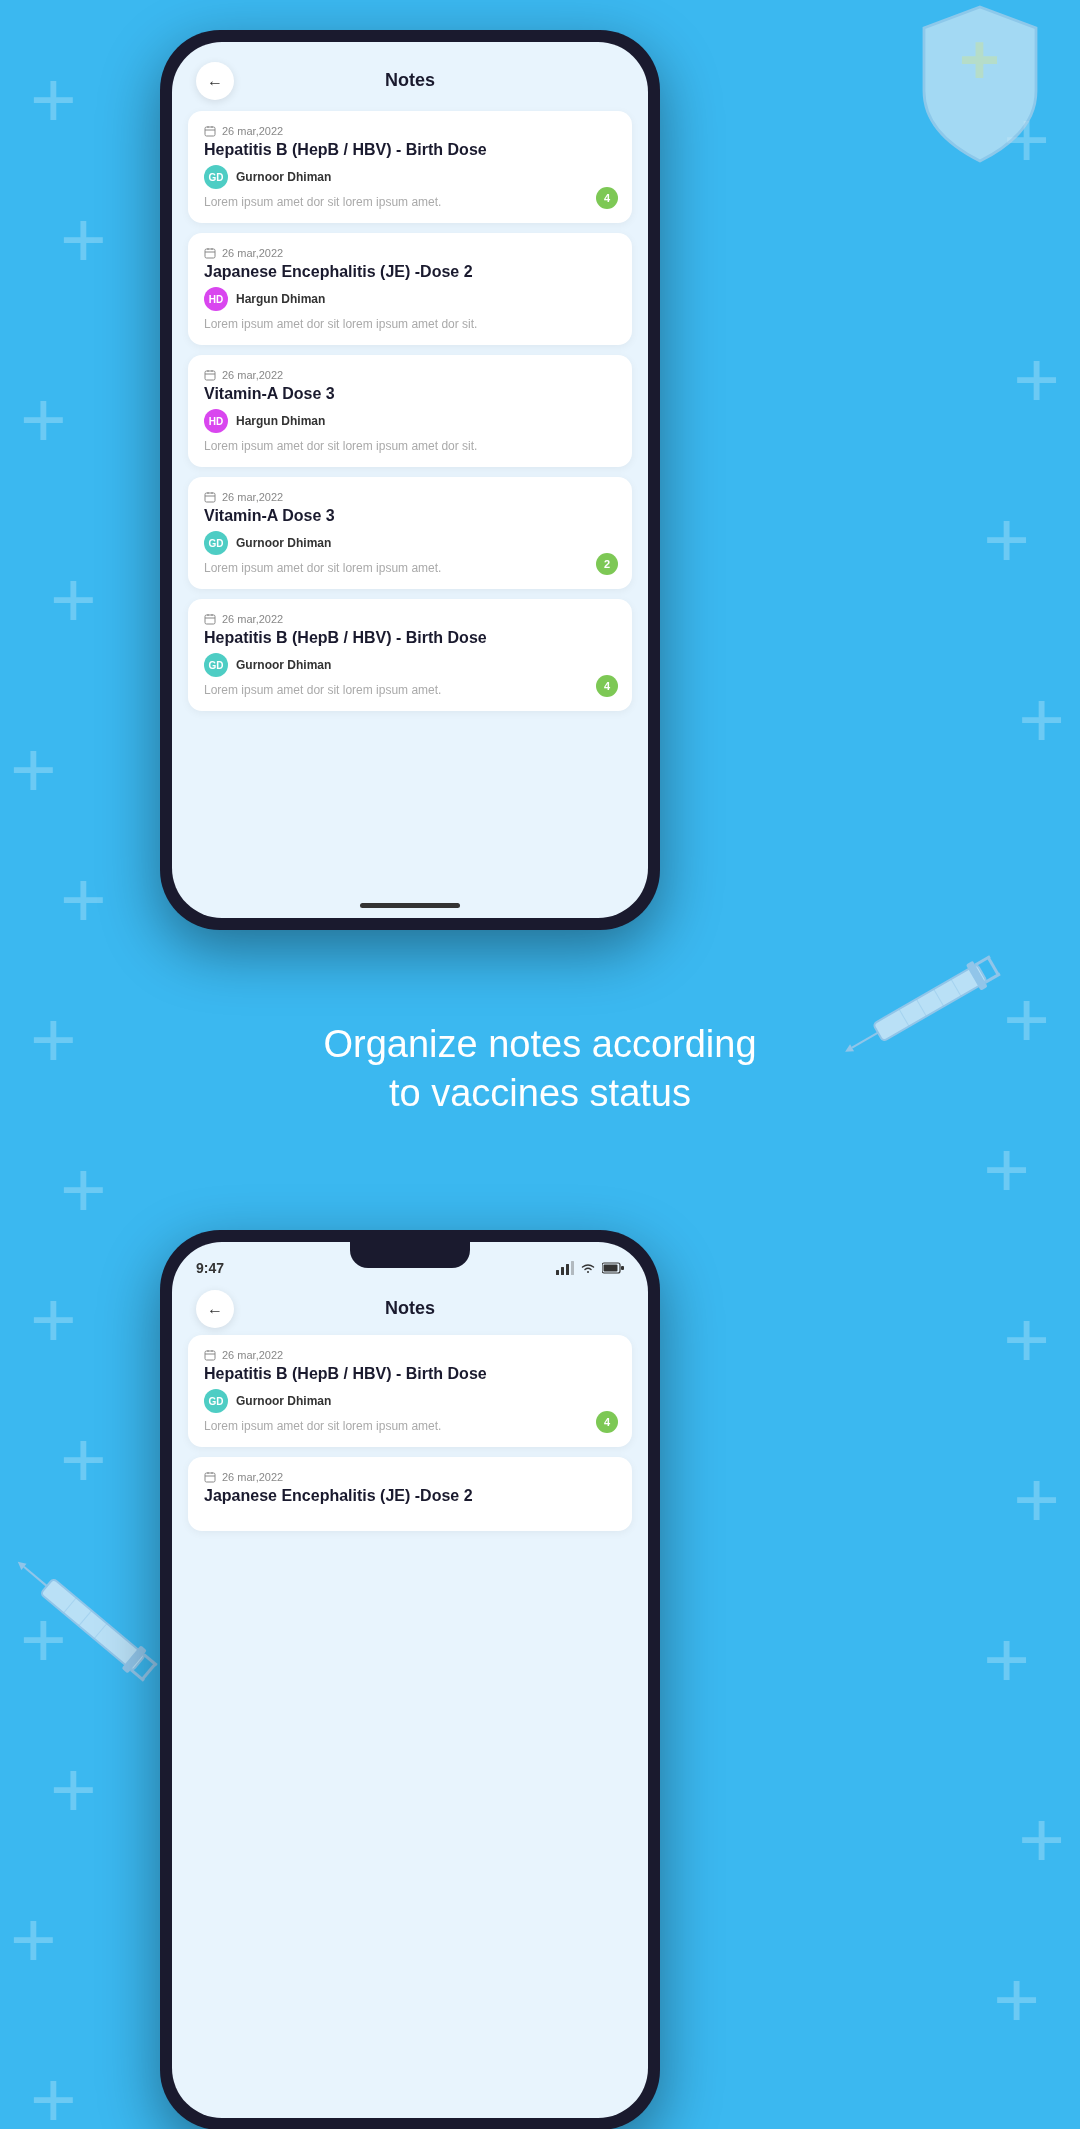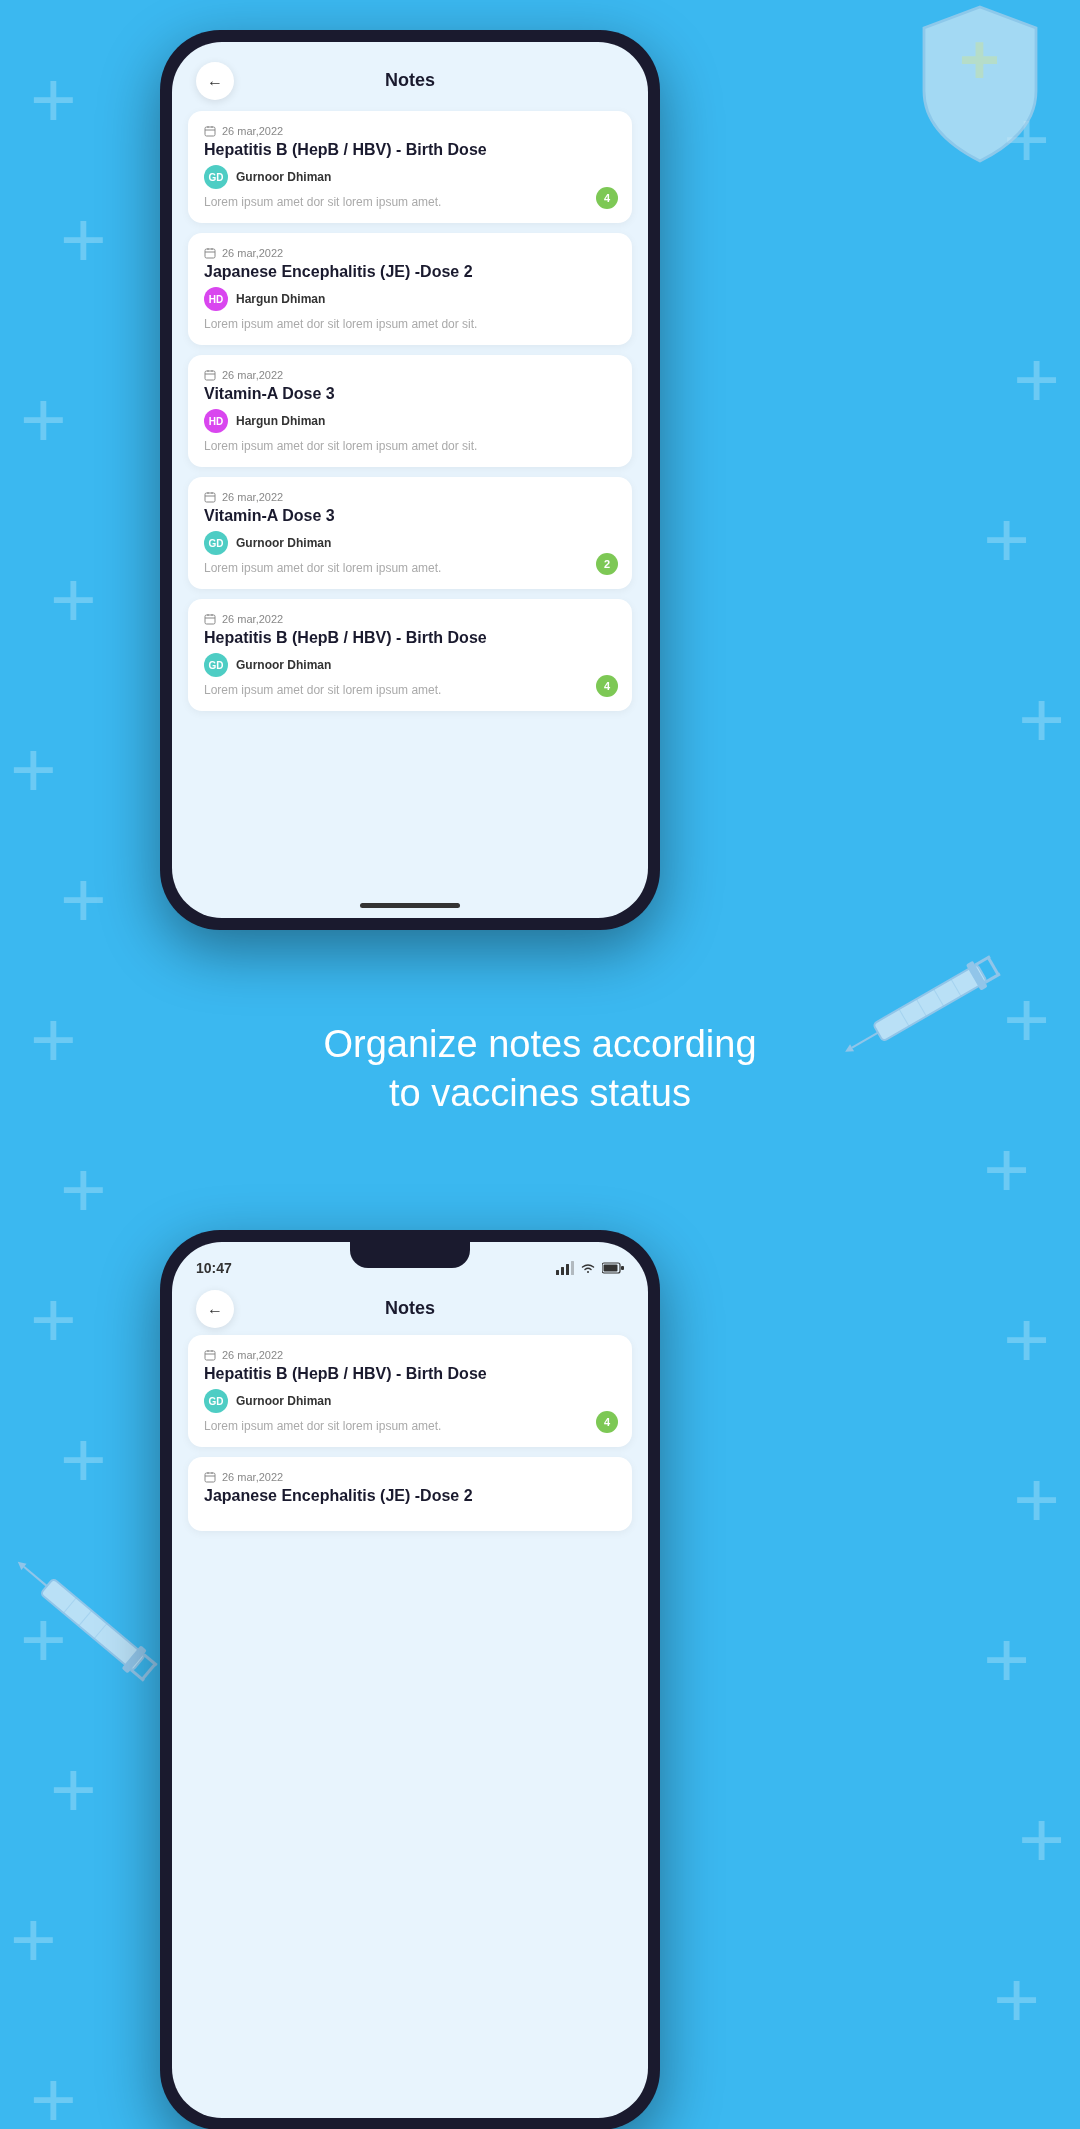--- a/index.html
+++ b/index.html
@@ -393,21 +393,21 @@
 <div class="bg-cross" style="top:1620px;right:50px;">+</div>
 <div class="bg-cross" style="top:1800px;right:15px;">+</div>
 <div class="bg-cross" style="top:1960px;right:40px;">+</div>
 
 <div class="phone-mockup-2" style="left:160px;top:1230px;width:500px;height:900px;">
   <div class="phone-screen" style="background:#e8f4fd;border-radius:50px;overflow:hidden;width:100%;height:100%;position:relative;">
 
     <div style="width:120px;height:26px;background:#1a1a2e;border-radius:0 0 18px 18px;position:absolute;top:0;left:50%;transform:translateX(-50%);z-index:10;"></div>
 
     <div class="status-bar">
-      <span class="status-time">10:47</span>
+      <span class="status-time">9:47</span>
       <div class="status-icons">
 
         <svg width="18" height="14" viewBox="0 0 18 14">
           <rect x="0" y="9" width="3" height="5" rx="0.5" fill="#333"></rect>
           <rect x="5" y="6" width="3" height="8" rx="0.5" fill="#333"></rect>
           <rect x="10" y="3" width="3" height="11" rx="0.5" fill="#333"></rect>
           <rect x="15" y="0" width="3" height="14" rx="0.5" fill="#333" opacity="0.3"></rect>
         </svg>
 
         <svg width="16" height="12" viewBox="0 0 16 12">

